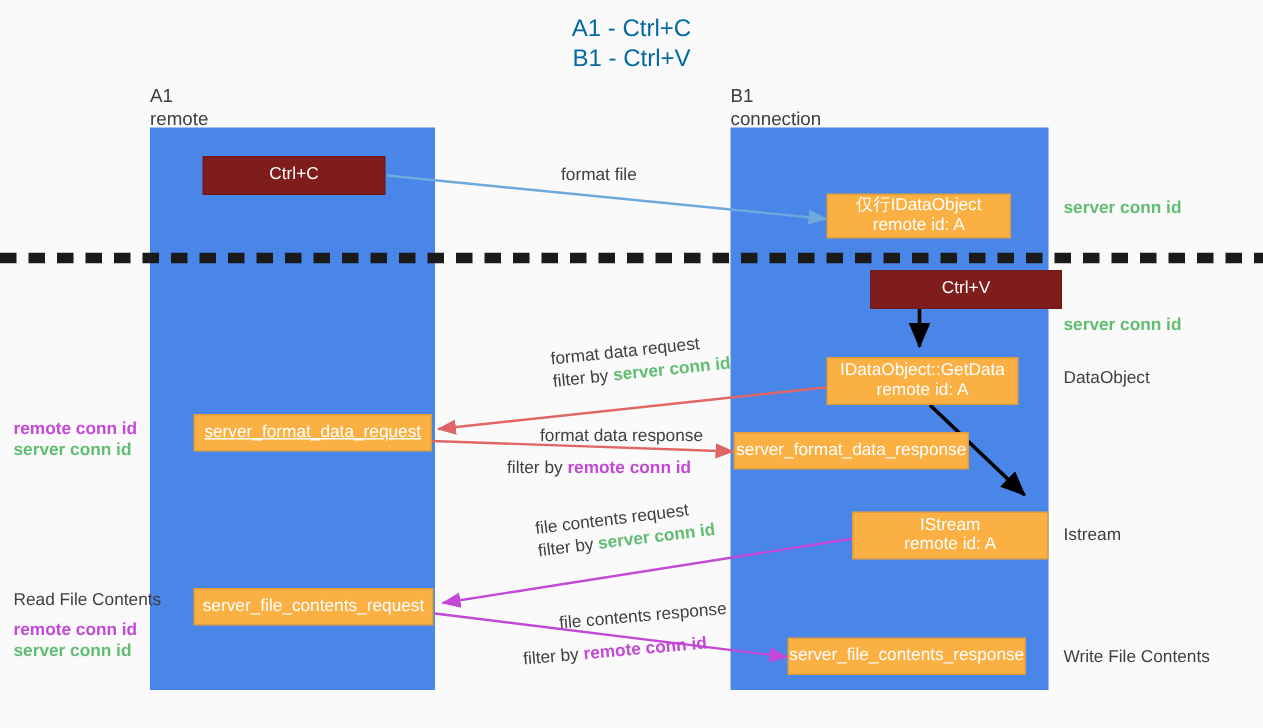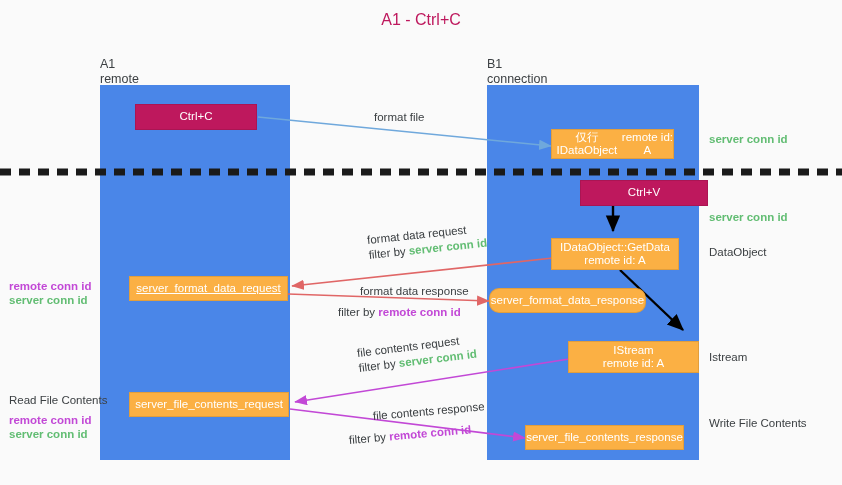--- a/index.html
+++ b/index.html
@@ -11,40 +11,40 @@
   }
   #stage{position:relative;width:842px;height:485px;}
 
   svg#canvas{position:absolute;left:0;top:0;width:842px;height:485px;}
 
   .abs{position:absolute;}
 
   
   #title{
     left:0;top:10px;width:842px;text-align:center;
-    font-size:16px;color:#be185d;line-height:20px;
+    font-size:16px;color:#0369a1;line-height:20px;
   }
 
   
   .lane-head{
     text-align:left;font-size:12.5px;color:#3c4043;line-height:15px;
   }
   #head-a1{left:100px;top:57px;width:190px;}
   #head-b1{left:487px;top:57px;width:212px;}
 
   
   .box{
     position:absolute;
     box-sizing:border-box;
     display:flex;align-items:center;justify-content:center;
     text-align:center;color:#ffffff;font-size:11.5px;line-height:13.5px;
     border:1px solid rgba(0,0,0,0.10);
   }
   .orange{background:#fbb044;}
-  .green{background:#be185d;}
+  .green{background:#7f1d1d;}
 
   
   .side{position:absolute;font-size:11.5px;line-height:14px;}
   .green-t{color:#62bd73;font-weight:bold;}
   .purple-t{color:#c248d6;font-weight:bold;}
   .dark-t{color:#3c4043;}
 
   
   .edge-label{
     position:absolute;font-size:11.5px;color:#3c4043;
@@ -89,36 +89,37 @@
 
     <path d="M288,294 L489,301" stroke="#e06666" stroke-width="1.6" fill="none" marker-end="url(#ah-red)"></path>
 
     <path d="M569,359 L295,402" stroke="#c248d6" stroke-width="1.6" fill="none" marker-end="url(#ah-mag)"></path>
 
     <path d="M290,409 L525,438" stroke="#c248d6" stroke-width="1.6" fill="none" marker-end="url(#ah-mag)"></path>
   </svg>
 
   <div class="abs" id="title">
     <div>A1 - Ctrl+C</div>
+    <div>B1 - Ctrl+V</div>
   </div>
 
   <div class="abs lane-head" id="head-a1">
     <div>A1</div>
     <div>remote</div>
   </div>
   <div class="abs lane-head" id="head-b1">
     <div>B1</div>
     <div>connection</div>
   </div>
 
   <div class="box green" style="left:135px;top:104px;width:122px;height:26px;">
     <span>Ctrl+C</span>
   </div>
 
-  <div class="box orange" style="left:551px;top:129px;width:123px;height:30px;flex-direction:row;">
+  <div class="box orange" style="left:551px;top:129px;width:123px;height:30px;flex-direction:column;">
     <span>仅行IDataObject</span>
     <span>remote id: A</span>
   </div>
 
   <div class="box green" style="left:580px;top:180px;width:128px;height:26px;">
     <span>Ctrl+V</span>
   </div>
 
   <div class="box orange" style="left:551px;top:238px;width:128px;height:32px;flex-direction:column;">
     <span>IDataObject::GetData</span>
@@ -127,21 +128,21 @@
 
   <div class="box orange" style="left:568px;top:341px;width:131px;height:32px;flex-direction:column;">
     <span>IStream</span>
     <span>remote id: A</span>
   </div>
 
   <div class="box orange" style="left:129px;top:276px;width:159px;height:25px;text-decoration:underline;">
     <span>server_format_data_request</span>
   </div>
 
-  <div class="box orange" style="left:489px;top:288px;width:157px;height:25px;border-radius:10px;">
+  <div class="box orange" style="left:489px;top:288px;width:157px;height:25px;">
     <span>server_format_data_response</span>
   </div>
 
   <div class="box orange" style="left:525px;top:425px;width:159px;height:25px;">
     <span>server_file_contents_response</span>
   </div>
 
   <div class="box orange" style="left:129px;top:392px;width:160px;height:25px;">
     <span>server_file_contents_request</span>
   </div>
@@ -175,21 +176,21 @@
     <div>file contents response</div>
   </div>
   <div class="edge-label rot-up" style="left:349px;top:433px;transform:rotate(-5deg);">
     <span class="dark-t">filter by </span><b class="purple-t">remote conn id</b>
   </div>
 
   <div class="side green-t" style="left:709px;top:132px;">server conn id</div>
   <div class="side green-t" style="left:709px;top:210px;">server conn id</div>
   <div class="side dark-t" style="left:709px;top:245px;">DataObject</div>
   <div class="side dark-t" style="left:709px;top:350px;">Istream</div>
-  <div class="side dark-t" style="left:709px;top:416px;">Write File Contents</div>
+  <div class="side dark-t" style="left:709px;top:431px;">Write File Contents</div>
 
   <div class="side purple-t" style="left:9px;top:279px;">remote conn id</div>
   <div class="side green-t" style="left:9px;top:293px;">server conn id</div>
 
   <div class="side dark-t" style="left:9px;top:393px;">Read File Contents</div>
   <div class="side purple-t" style="left:9px;top:413px;">remote conn id</div>
   <div class="side green-t" style="left:9px;top:427px;">server conn id</div>
 
 </div>
 

